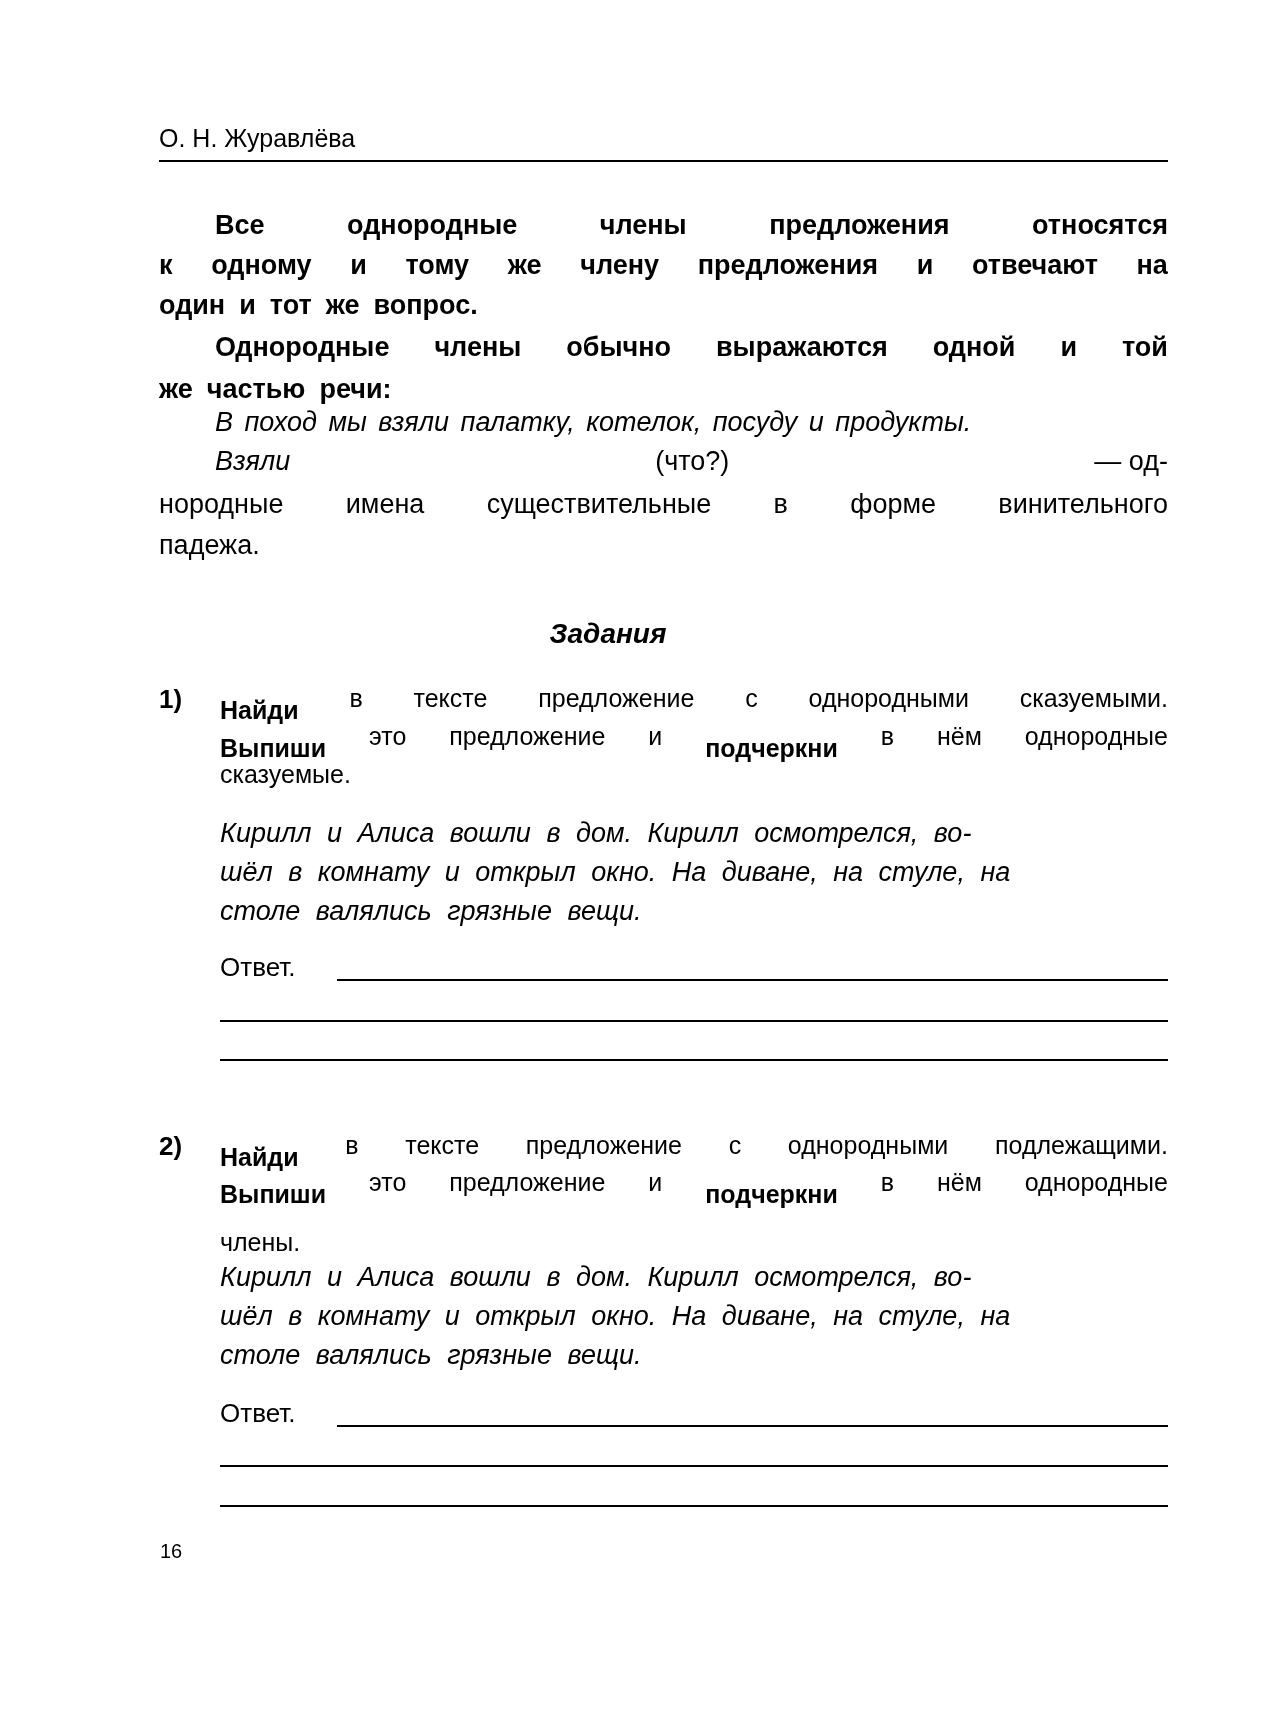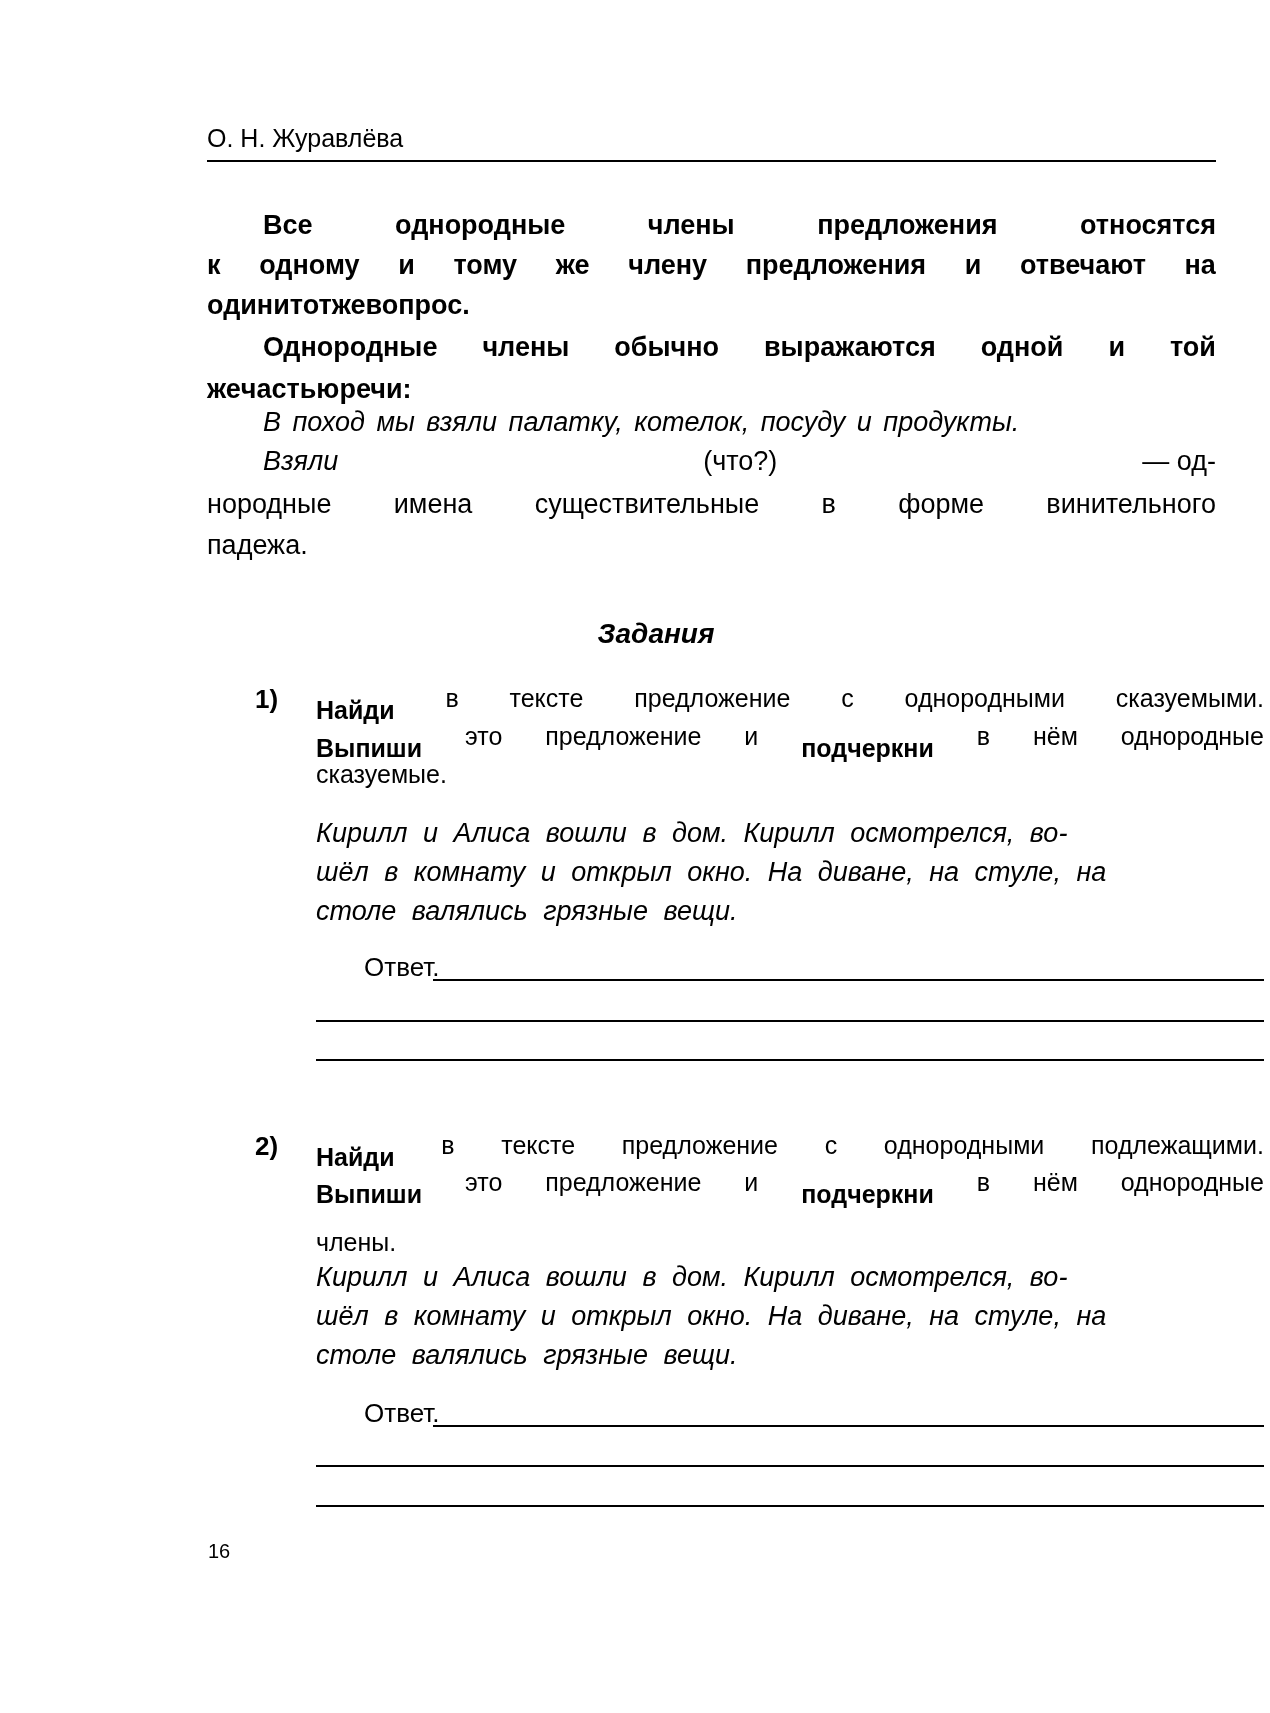--- a/index.html
+++ b/index.html
@@ -1,24 +1,24 @@
 <!DOCTYPE html>
 <html><head>
 <meta charset="utf-8">
 <style>
   html, body { margin:0; padding:0; background:#fff; }
   body { width:1270px; height:1713px; position:relative; overflow:hidden;
          font-family:"Liberation Sans", sans-serif; color:#000; }
-  .abs { position:absolute;margin-left:48px; }
+  .abs { position:absolute; }
   .header-author { left:159px; top:124px; font-size:25px; }
   .header-rule { left:159px; top:160px; width:1009px; height:2px; background:#000; }
   .block { left:159px; width:1009px; }
   .line { position:absolute; left:0; width:100%; font-size:27px; white-space:nowrap;
           display:flex; justify-content:space-between; }
-  .line.last { justify-content:flex-start; }
+  .line.last { justify-content:flex-start; gap:14px; }
   .bold { font-weight:bold;margin-top:12px; }
   .italic { font-style:italic; }
   .heading { left:0; width:1086px; text-align:center; font-size:28px; font-weight:bold; font-style:italic; top:618px; padding-left:130px; box-sizing:border-box;}
   .num { font-size:26px; font-weight:bold; }
   .task-text { font-size:25px; }
   .rule { position:absolute; height:2px; background:#000; }
   .pagenum { left:160px; top:1540px; font-size:20px; }
 </style>
 </head>
 <body>

